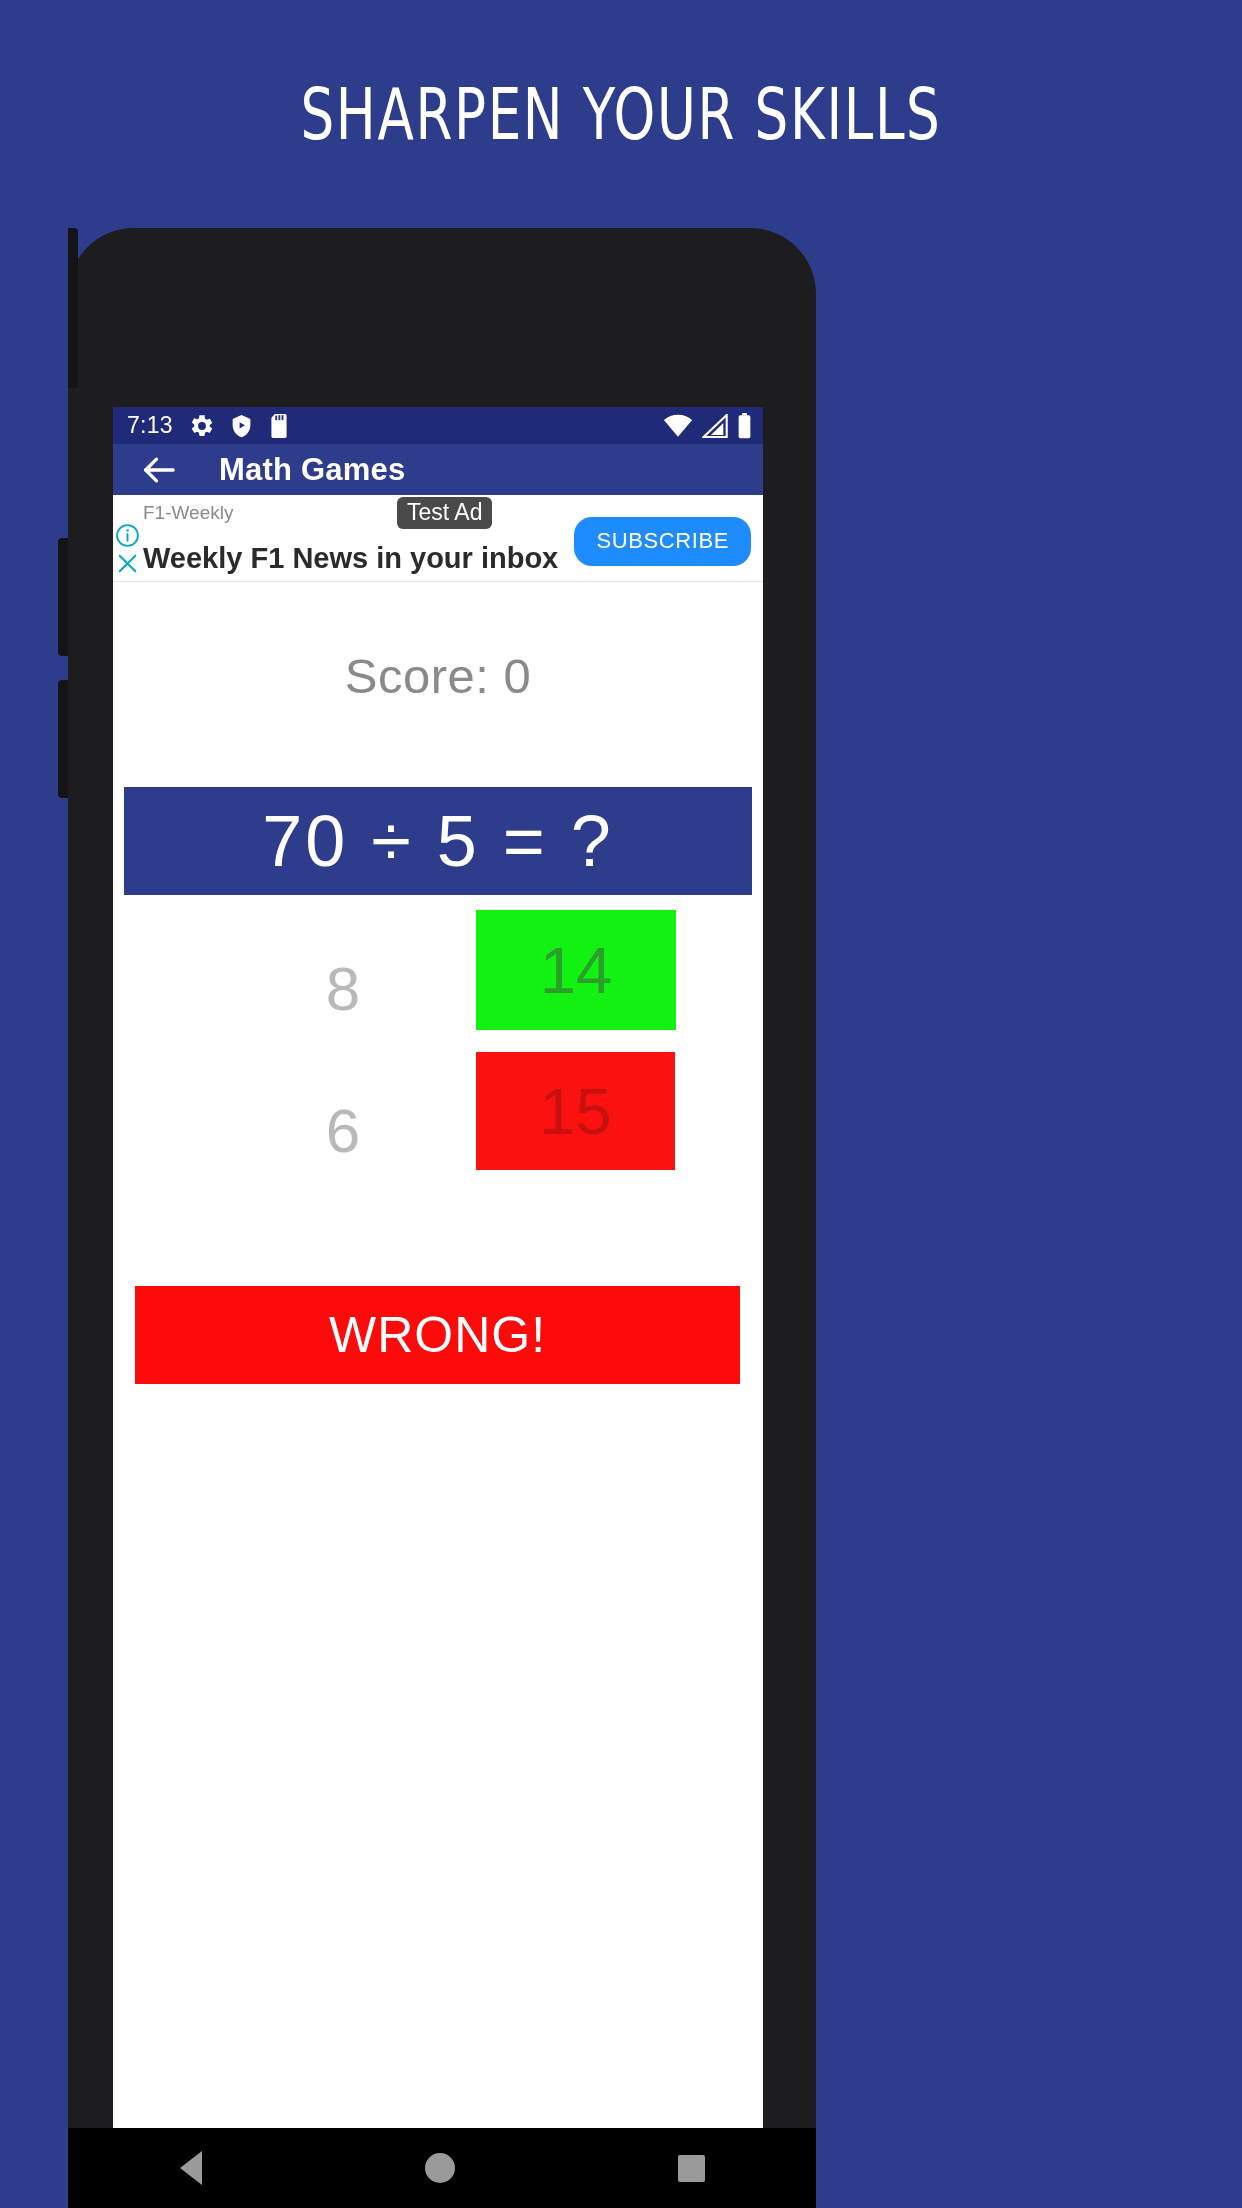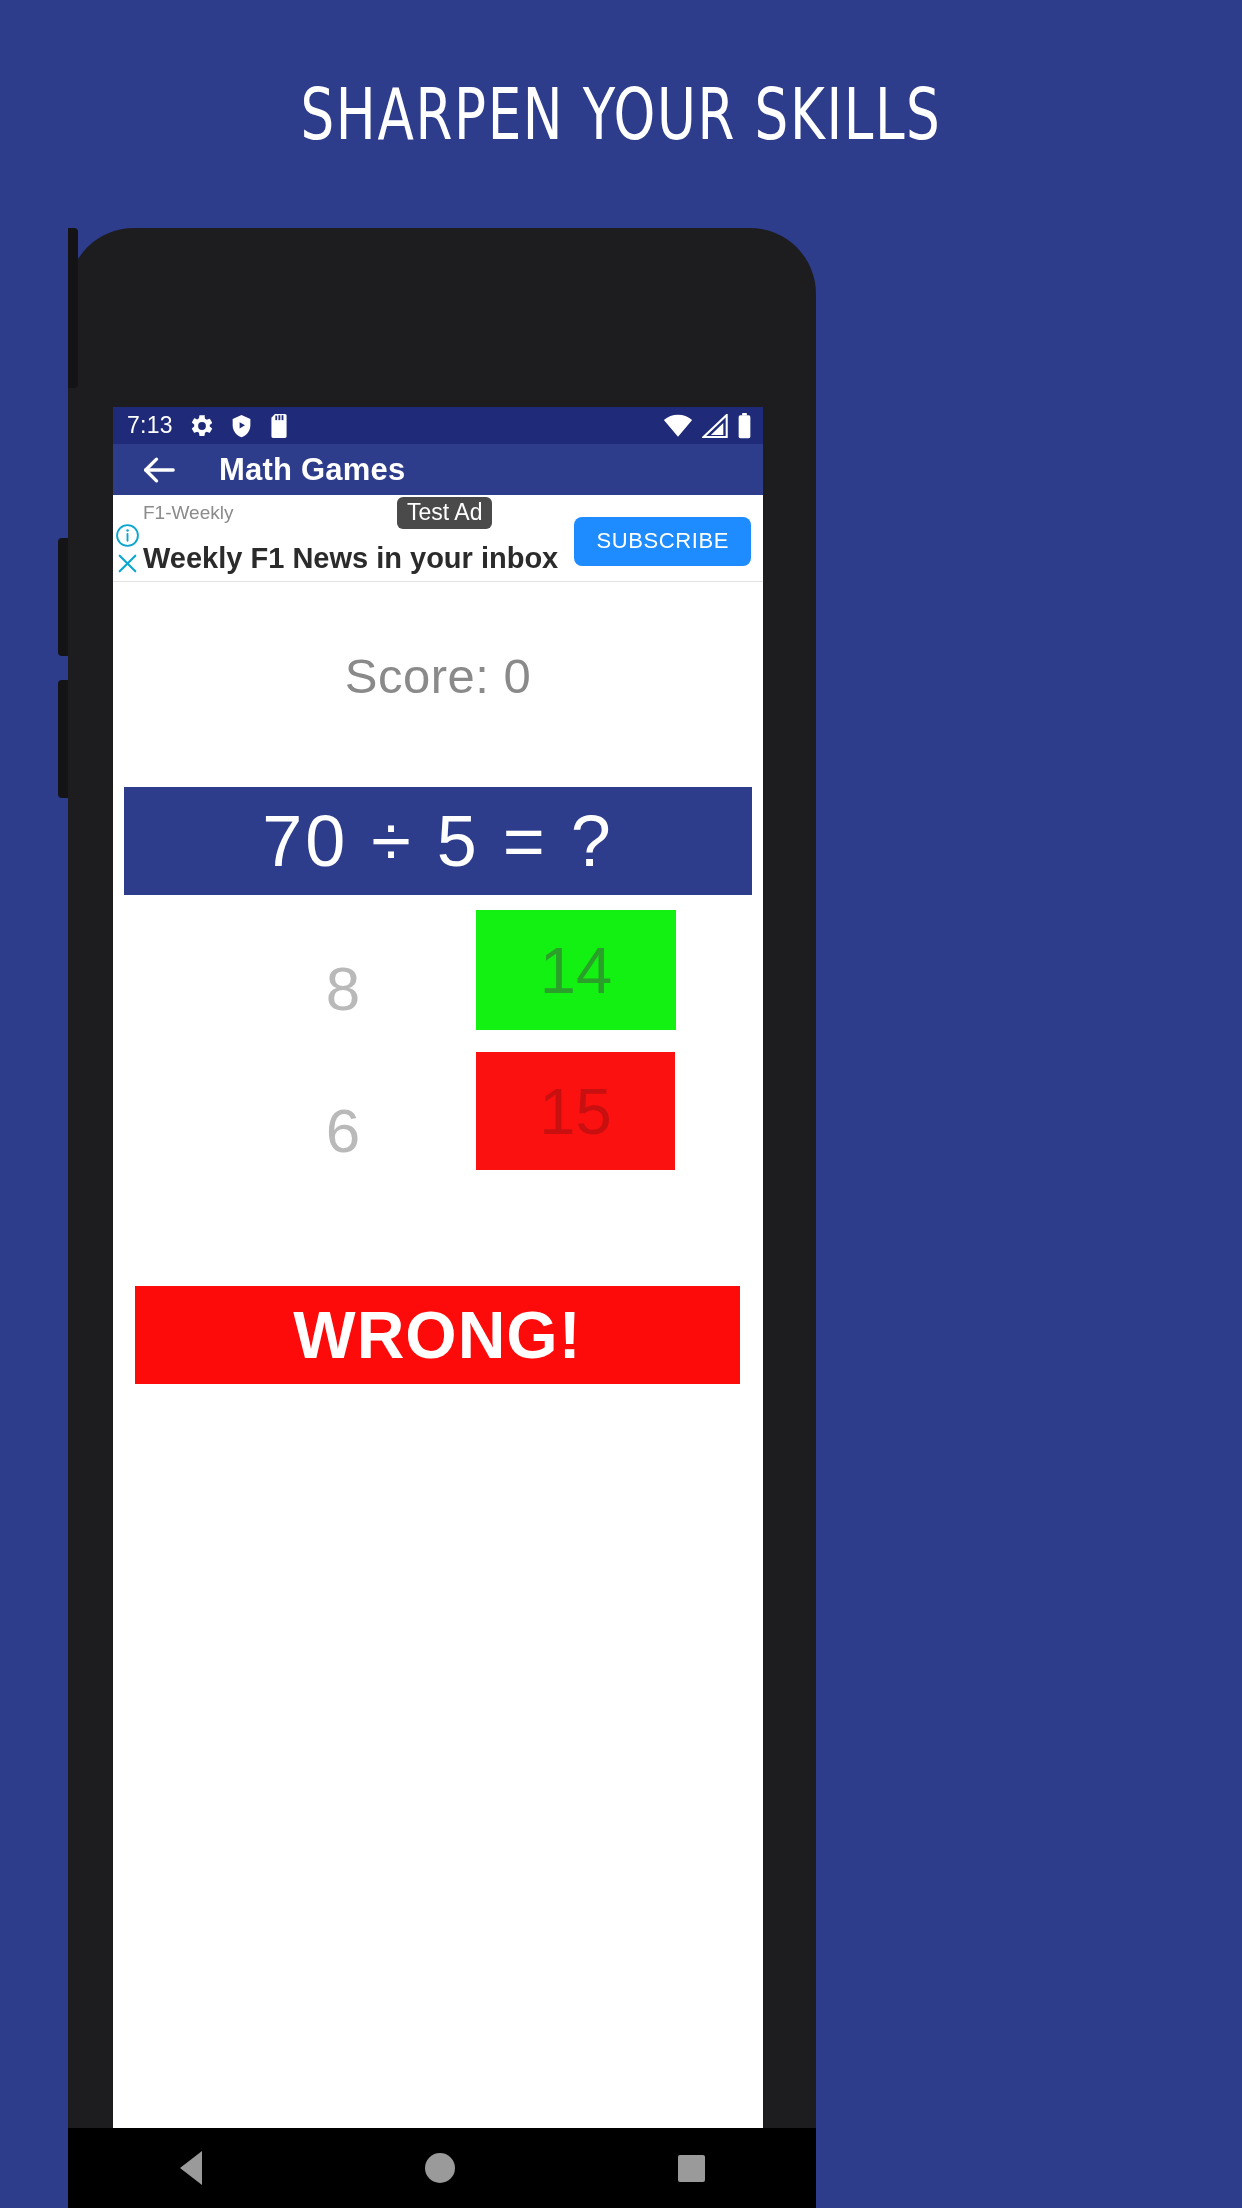--- a/index.html
+++ b/index.html
@@ -160,21 +160,21 @@
   .subscribe-btn {
     position: absolute;
     right: 12px;
     top: 22px;
     background: #1e8bff;
     color: #ffffff;
     font-size: 22px;
     font-weight: 500;
     letter-spacing: 0.6px;
     border: none;
-    border-radius: 8px;
+    border-radius: 18px;
     padding: 11px 22px 12px;
     white-space: nowrap;
   }
 
   
   .game-body {
     background: #ffffff;
     height: 1606px;
     position: relative;
   }
@@ -237,22 +237,22 @@
     top: 704px;
     width: 605px;
     height: 98px;
     background: #fd0a0a;
     display: flex;
     align-items: center;
     justify-content: center;
   }
   .result-text {
     color: #ffffff;
-    font-size: 66px;
-    font-weight: 700;
+    font-size: 50px;
+    font-weight: 400;
     letter-spacing: 1px;
     line-height: 1;
   }
 
   
   .nav-bar {
     position: absolute;
     left: 0;
     bottom: 0;
     width: 748px;

